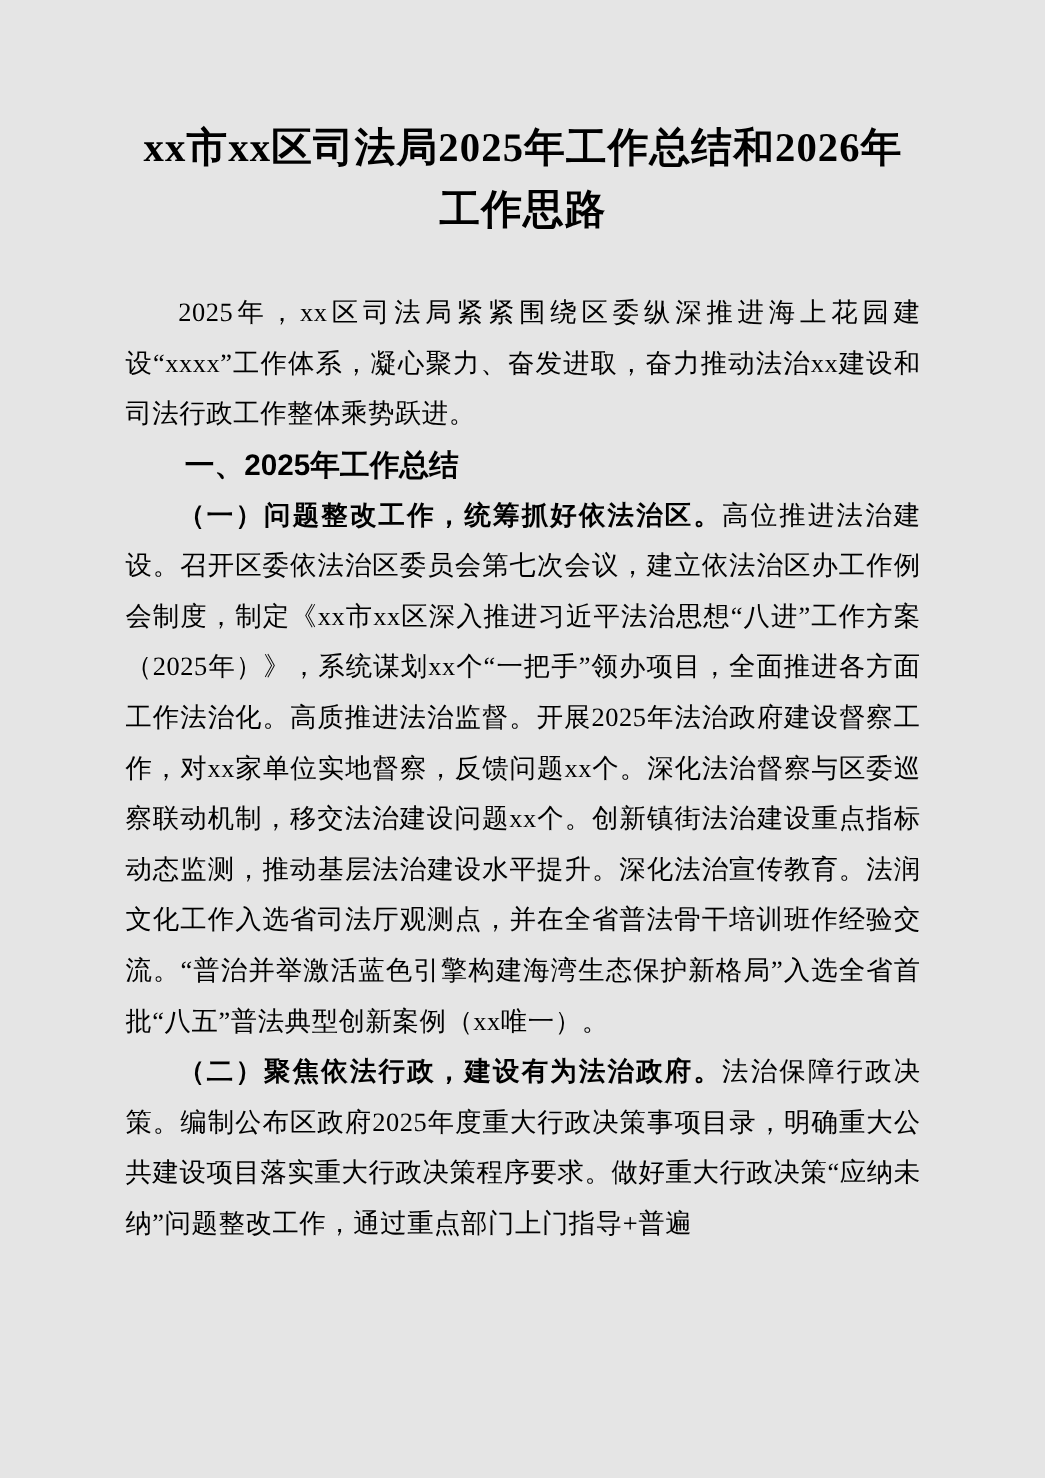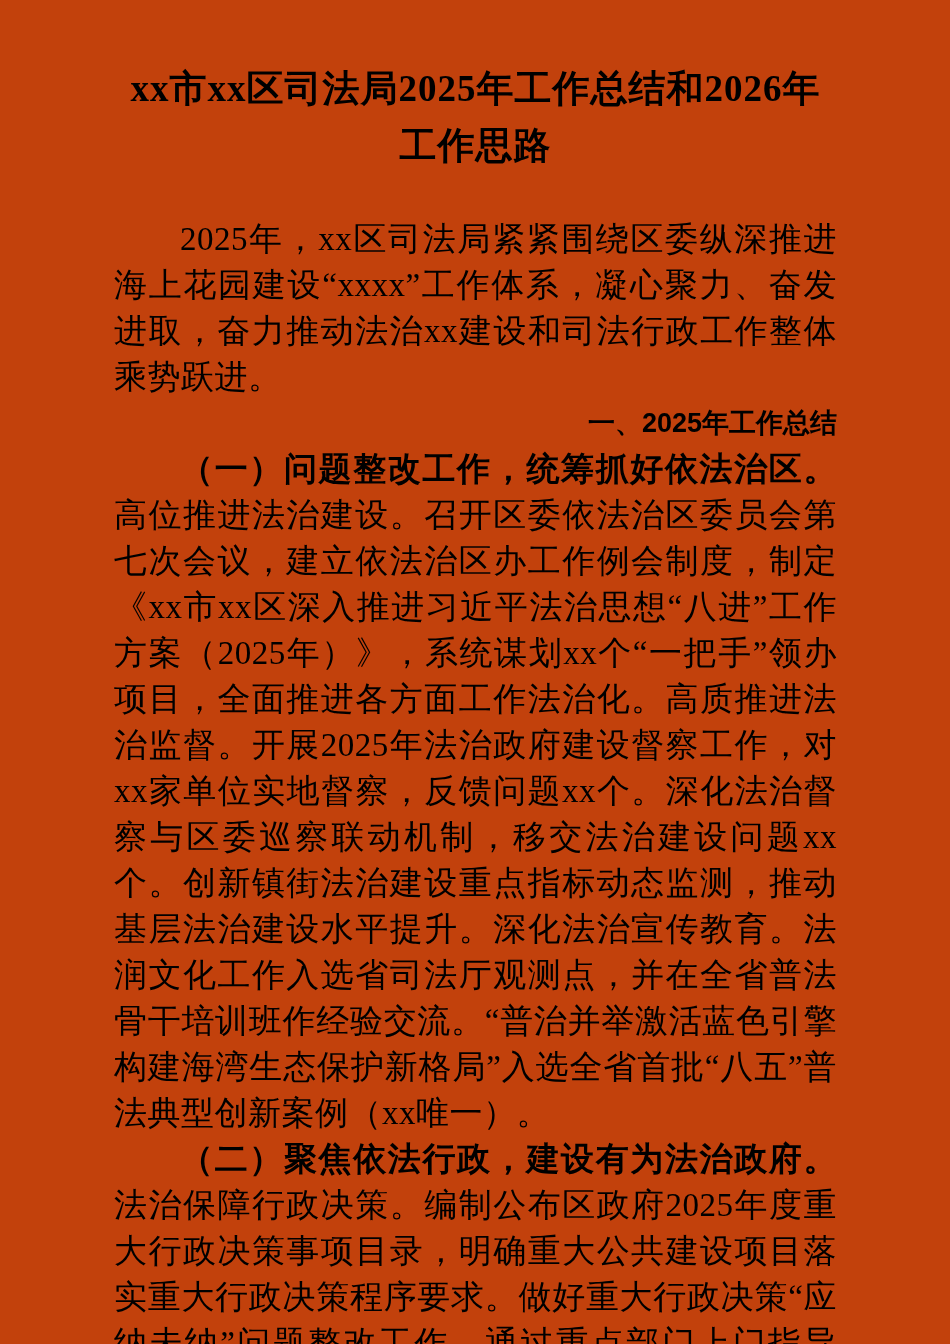--- a/index.html
+++ b/index.html
@@ -5,51 +5,50 @@
   html, body {
     margin: 0;
     padding: 0;
     background: #ffffff;
   }
   .page {
     position: relative;
     width: 950px;
     height: 1344px;
     box-sizing: border-box;
-    background: #c2410c;
+    background: #e5e5e5;
     color: #000000;
-    padding: 60px 113px 0 114px;
+    padding: 106px 113px 0 114px;
     overflow: hidden;
   }
   .doc-title {
     font-family: "Liberation Serif", "DejaVu Serif", serif;
     font-weight: bold;
     font-size: 37px;
     line-height: 57px;
     text-align: center;
     letter-spacing: 1px;
     margin: 0 0 42px 0;
   }
   .para {
     font-family: "Liberation Serif", "DejaVu Serif", serif;
-    font-size: 33px;
+    font-size: 24px;
     line-height: 46px;
     letter-spacing: 0.5px;
     text-align: justify;
     text-indent: 2em;
     margin: 0;
   }
   .section-heading {
     font-family: "Liberation Sans", "DejaVu Sans", sans-serif;
     font-weight: bold;
     font-size: 27px;
     line-height: 46px;
     text-indent: 2em;
     margin: 0;
-    text-align: right;
   }
   .lead {
     font-weight: bold;
   }
 </style>
 </head>
 <body>
 
 <div class="page">
 

